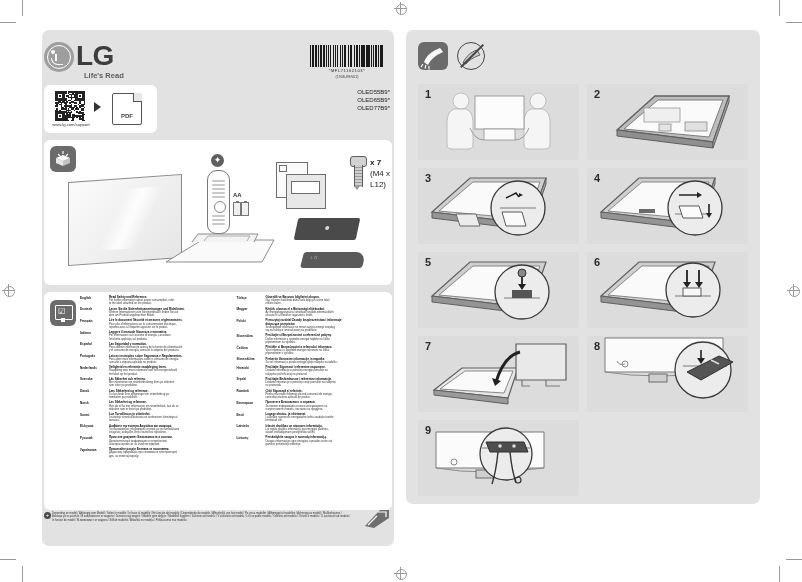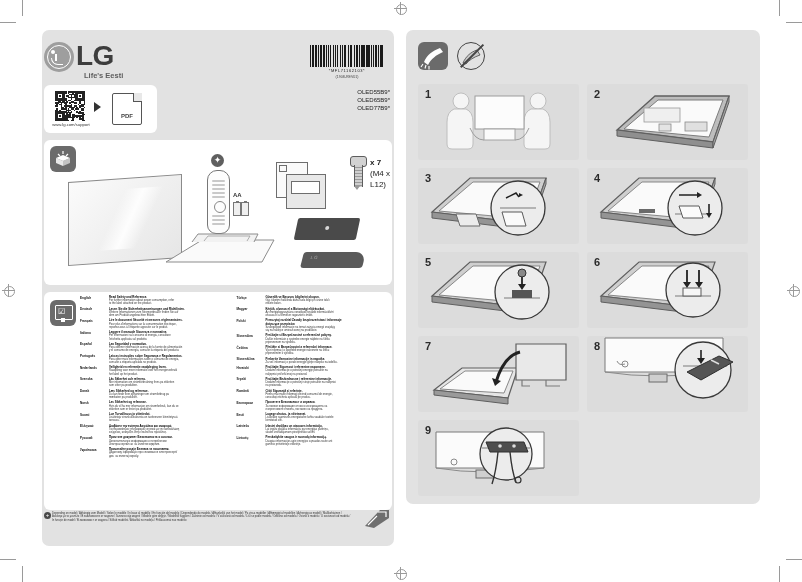--- a/index.html
+++ b/index.html
@@ -158,21 +158,21 @@
   <div class="panel leftpanel"></div>
 
   <div class="lg-logo">
     <div class="lg-circle">
       <div class="face"></div>
         <div class="eye"></div>
         <div class="nose"></div>
         <div class="mouth"></div>
     </div>
     <div class="lg-word">LG</div>
-    <div class="lg-tag">Life's Eesti</div>
+    <div class="lg-tag">Life's Read</div>
   </div>
 
   <div style="position:absolute;left:310px;top:45px;width:74px;">
     <div id="barcode" style="height: 22px; position: relative;">
         <div style="position: absolute; left: 0px; top: 0px; width: 1.207px; height: 22px; background: rgb(26, 26, 26);"></div>
         <div style="position: absolute; left: 2.28078px; top: 0px; width: 1.63942px; height: 22px; background: rgb(26, 26, 26);"></div>
         <div style="position: absolute; left: 5.20866px; top: 0px; width: 1.42901px; height: 22px; background: rgb(26, 26, 26);"></div>
         <div style="position: absolute; left: 7.91499px; top: 0px; width: 1.12745px; height: 22px; background: rgb(26, 26, 26);"></div>
         <div style="position: absolute; left: 9.67463px; top: 0px; width: 0.51378px; height: 22px; background: rgb(26, 26, 26);"></div>
         <div style="position: absolute; left: 10.91px; top: 0px; width: 0.823573px; height: 22px; background: rgb(26, 26, 26);"></div>

